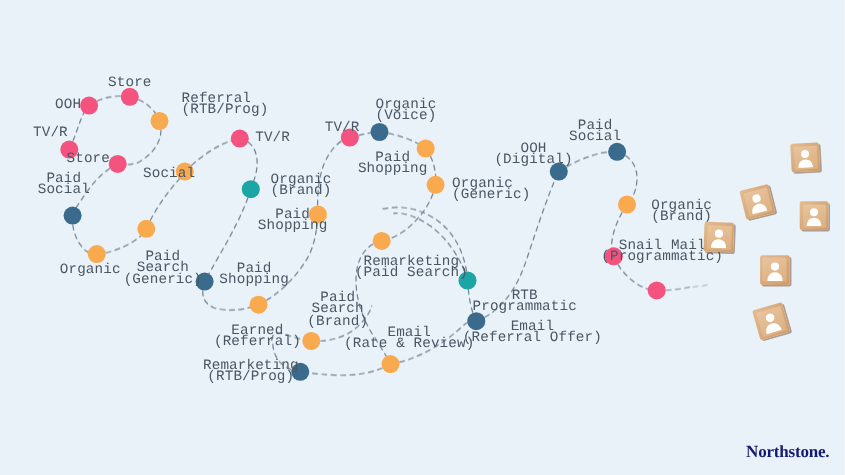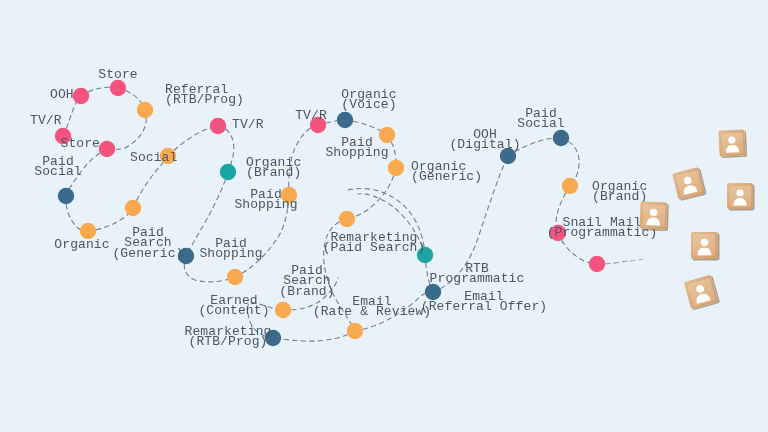--- a/index.html
+++ b/index.html
@@ -164,21 +164,21 @@
 Search
 (Generic)</div>
       <div class="node-label lft" style="left: 232px; top: 120px;">TV/R</div>
       <div class="node-label lft" style="left: 246px; top: 158px;">Organic
 (Brand)</div>
       <div class="node-label ctr" style="left: 266px; top: 190px;">Paid
 Shopping</div>
       <div class="node-label ctr" style="left: 231px; top: 239px;">Paid
 Shopping</div>
       <div class="node-label ctr" style="left: 234px; top: 296px;">Earned
-(Content)</div>
+(Referral)</div>
       <div class="node-label ctr" style="left: 228px; top: 327px;">Remarketing
 (RTB/Prog)</div>
       <div class="node-label ctr" style="left: 307px; top: 266px;">Paid
 Search
 (Brand)</div>
       <div class="node-label ctr" style="left: 372px; top: 297px;">Email
 (Rate &amp; Review)</div>
       <div class="node-label ctr" style="left: 311px; top: 111px;">TV/R</div>
       <div class="node-label ctr" style="left: 369px; top: 90px;">Organic
 (Voice)</div>
@@ -252,13 +252,14 @@
         <div class="face">
           <div class="inner"></div>
           <svg viewBox="0 0 26 26">
             <circle cx="13" cy="10" r="3.6" fill="#ffffff"></circle>
             <path d="M6.4,22.5 C6.4,17.6 9.3,15 13,15 C16.7,15 19.6,17.6 19.6,22.5 Z" fill="#ffffff"></path>
           </svg>
         </div>
       </div>
     </div>
 
+  <div id="logo">Northstone.</div>
 </div>
 
 </body></html>

